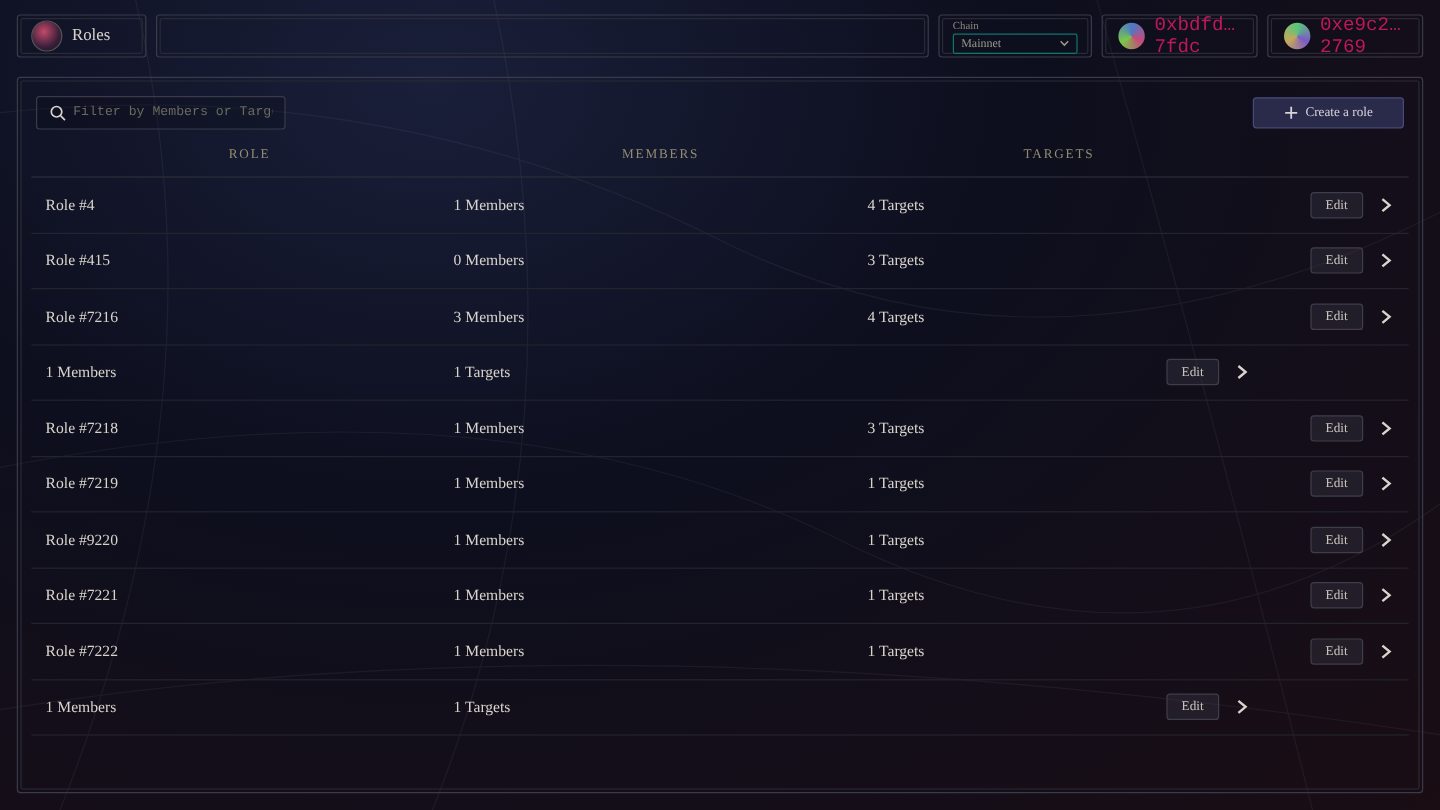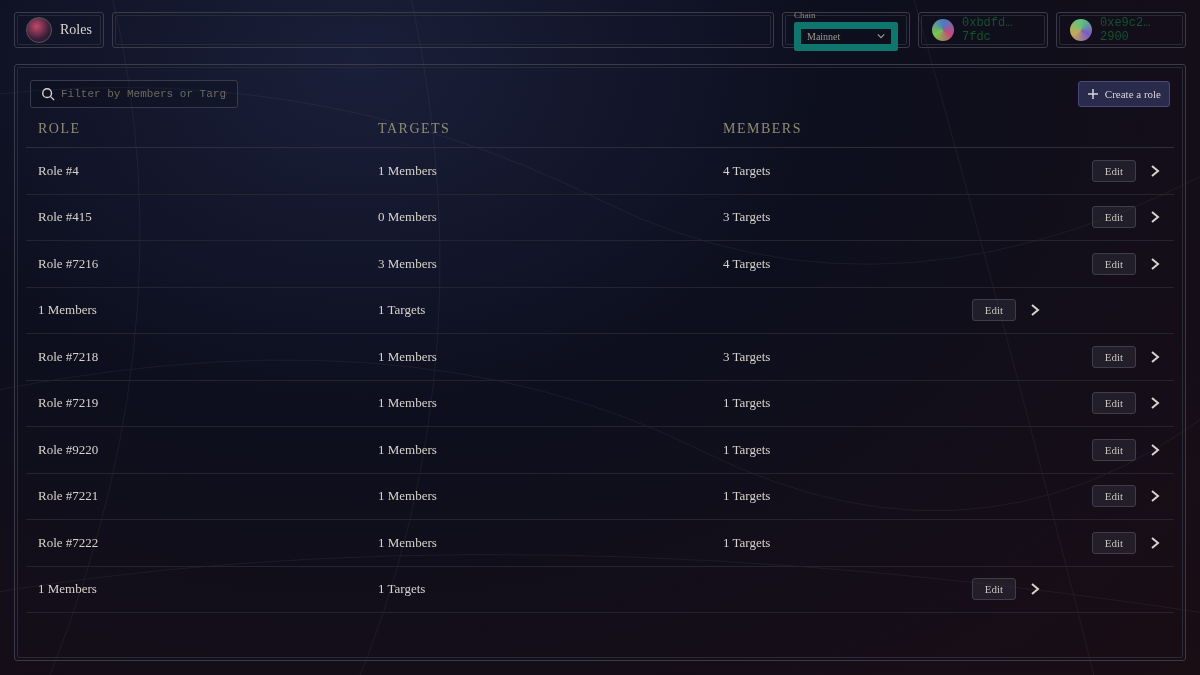--- a/index.html
+++ b/index.html
@@ -32,21 +32,21 @@
     padding: 2px;
   }
   .panel-inner {
     border: 1px solid #2a2a36;
     border-radius: 2px;
     height: 100%;
     display: flex;
     align-items: center;
   }
   .app-badge {
-    width: 90px;
+    width: 108px;
   }
   .app-badge .panel-inner {
     gap: 8px;
     padding: 0 8px;
   }
   .app-icon {
     width: 26px;
     height: 26px;
     border-radius: 50%;
     background: radial-gradient(circle at 40% 35%, #c24a6a 0%, #3a1f3a 60%, #1a1028 100%);
@@ -62,37 +62,37 @@
     align-items: stretch;
     padding: 4px 8px;
     gap: 2px;
     justify-content: center;
   }
   .chain-label { font-size: 9px; color: #8a8a7a; }
   .chain-select {
     display: flex;
     justify-content: space-between;
     align-items: center;
-    border: 7px solid #0f766e;
+    border: 1px solid #0f766e;
     border-radius: 2px;
     padding: 2px 6px;
     font-size: 10px;
     color: #9a9a8a;
     cursor: pointer;
   }
   .chain-select svg { width: 8px; height: 8px; }
   .addr-box { width: 130px; }
   .addr-box .panel-inner { gap: 8px; padding: 0 10px; }
   .addr-icon {
     width: 22px; height: 22px; border-radius: 50%;
     flex-shrink: 0;
   }
   .addr-icon.a1 { background: conic-gradient(#4a7ac7, #c74a7a, #7ac74a, #4a7ac7); }
   .addr-icon.a2 { background: conic-gradient(#5ac77a, #7a5ac7, #c7a75a, #5ac77a); }
-  .addr-text { font-family: 'Courier New', monospace; font-size: 12px; color: #14532d; }
+  .addr-text { font-family: 'Courier New', monospace; font-size: 16px; color: #be185d; }
 
   .main {
     margin: 4px 14px 14px 14px;
     height: 597px;
   }
   .main > .panel-inner {
     flex-direction: column;
     align-items: stretch;
     padding: 12px 8px;
   }
@@ -125,45 +125,46 @@
   .filter-box input::placeholder { color: #6a6a5e; }
   .filter-box svg { width: 14px; height: 14px; flex-shrink: 0; }
 
   .create-btn {
     display: flex;
     align-items: flex-end;
     gap: 6px;
     border: 1px solid #4a4a7a;
     background: #2a2a4a;
     color: #d8d4dc;
-    padding: 6px 8px;
+    padding: 6px 25px;
     border-radius: 3px;
     font-size: 11px;
     cursor: pointer;
     font-family: inherit;
   }
   .create-btn svg { width: 12px; height: 12px; }
 
   .table {
     flex: 1;
     overflow: hidden;
   }
   .thead, .trow {
     display: grid;
     grid-template-columns: 340px 345px 1fr 120px;
     align-items: center;
     padding: 0 12px;
   }
   .thead {
-    font-size: 14px;
+    font-size: 11px;
     letter-spacing: 1.5px;
     color: #8f8c72;
     padding-bottom: 10px;
     border-bottom: 1px solid #2e2e3a;
     height: 28px;
+    text-align: center;
   }
   .trow {
     height: 46.5px;
     border-bottom: 1px solid #24242e;
     font-size: 13px;
     color: #d8d4cc;
   }
   .actions-cell {
     display: flex;
     justify-content: flex-end;
@@ -221,21 +222,21 @@
   <div class="panel-border addr-box">
     <div class="panel-inner">
       <div class="addr-icon a1"></div>
       <span class="addr-text">0xbdfd…7fdc</span>
     </div>
   </div>
 
   <div class="panel-border addr-box">
     <div class="panel-inner">
       <div class="addr-icon a2"></div>
-      <span class="addr-text">0xe9c2…2900</span>
+      <span class="addr-text">0xe9c2…2769</span>
     </div>
   </div>
 </div>
 
 <div class="panel-border main">
   <div class="panel-inner">
 
     <div class="toolbar">
       <div class="filter-box">
         <svg viewBox="0 0 16 16">
@@ -249,22 +250,22 @@
             <line x1="6" y1="1" x2="6" y2="11" stroke="#d8d4dc" stroke-width="1.5"></line>
             <line x1="1" y1="6" x2="11" y2="6" stroke="#d8d4dc" stroke-width="1.5"></line>
           </svg>
         <span>Create a role</span>
       </button>
     </div>
 
     <div class="table">
       <div class="thead">
         <div>ROLE</div>
+        <div>MEMBERS</div>
         <div>TARGETS</div>
-        <div>MEMBERS</div>
         <div></div>
       </div>
       <div id="tbody">
   <div class="trow">
     <div>Role #4</div>
     <div>1 Members</div>
     <div>4 Targets</div>
     <div class="actions-cell">
       <button class="edit-btn">Edit</button>
       <svg class="chevron-icon" viewBox="0 0 14 14">

